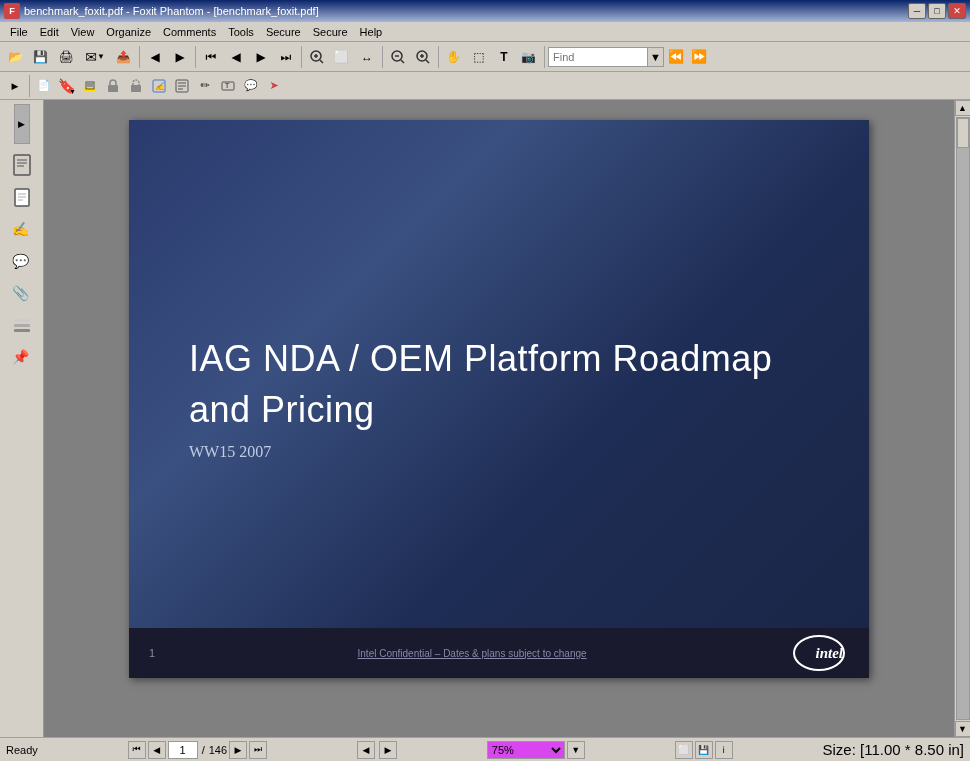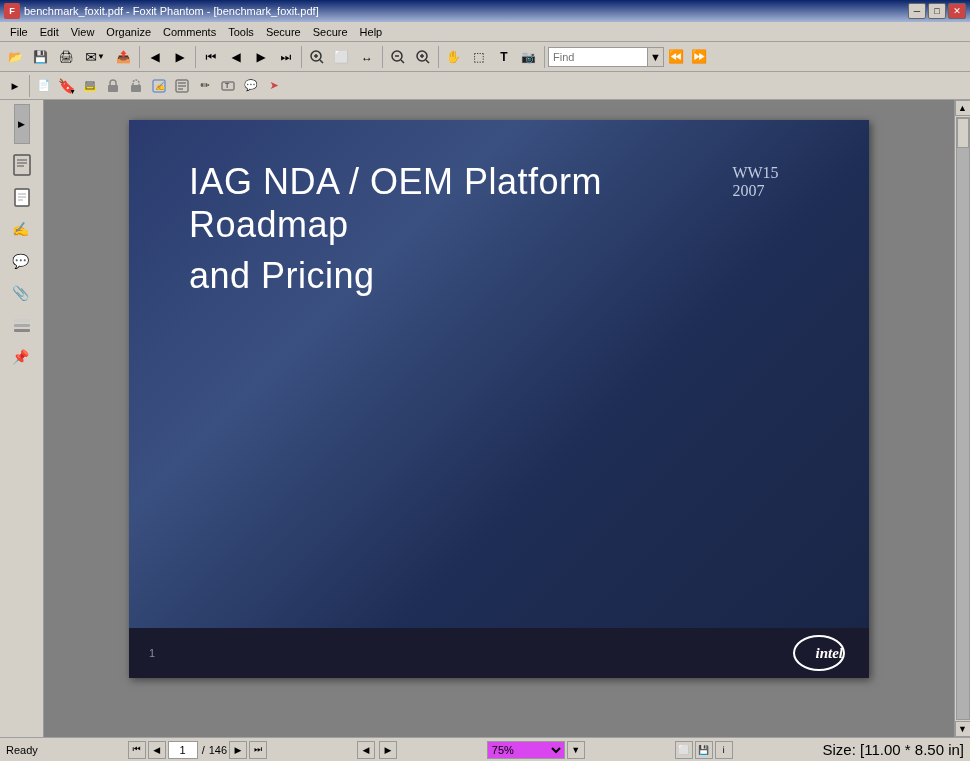--- a/index.html
+++ b/index.html
@@ -153,21 +153,21 @@
       background: white;
       box-shadow: 2px 2px 8px rgba(0,0,0,0.5);
       position: relative;
       overflow: hidden;
     }
     #slide-content {
       width: 100%;
       height: 100%;
       background: linear-gradient(135deg, #2a3a6e 0%, #3a5080 30%, #1e2d55 60%, #1a2545 100%);
       display: flex;
-      flex-direction: row;
+      flex-direction: column;
       justify-content: center;
       padding: 40px 60px;
       position: relative;
     }
     #slide-footer {
       position: absolute;
       bottom: 0;
       left: 0;
       right: 0;
       height: 50px;
@@ -424,20 +424,21 @@
       <div id="slide-content">
         <div>
           <div class="slide-title-main">IAG NDA / OEM Platform Roadmap</div>
           <div class="slide-title-main">and Pricing</div>
         </div>
         <div class="slide-subtitle">WW15  2007</div>
       </div>
 
       <div id="slide-footer">
         <span style="color:#8888aa;font-size:11px;">1</span>
+        <span class="slide-footnote">Intel Confidential – Dates &amp; plans subject to change</span>
         <div class="intel-logo">
           <div class="intel-logo-oval">
             <span style="font-style:italic;font-family:serif;font-size:15px;color:white;">intel</span>
           </div>
         </div>
       </div>
     </div>
   </div>
 
   <div id="scroll-bar-right">

